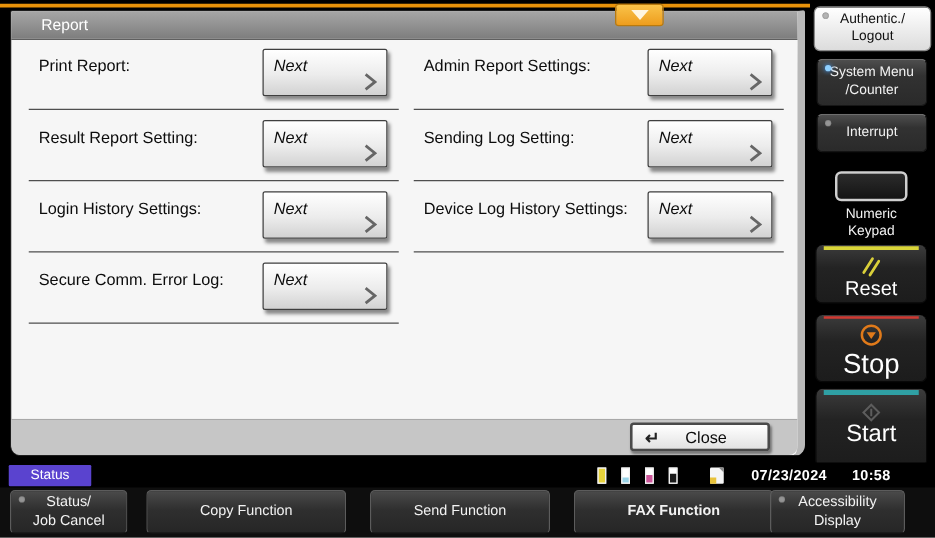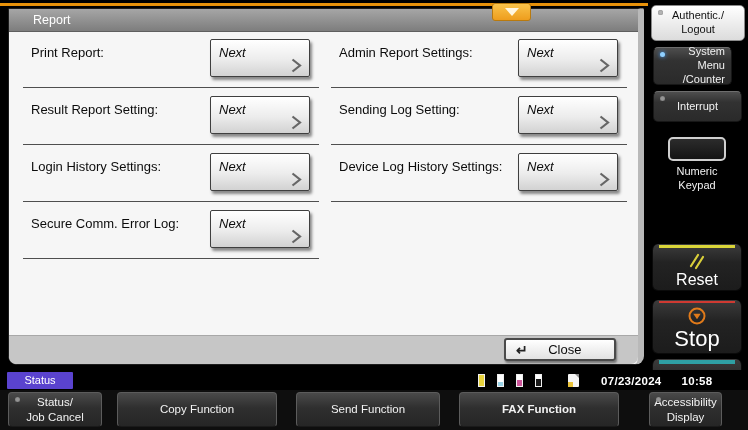--- a/index.html
+++ b/index.html
@@ -64,21 +64,21 @@
   .led { position:absolute; top:4px; left:6px; width:5px; height:5px; border-radius:50%; background:#969696; box-shadow:inset 0 0 1px #555; }
   .led.blue { background:#8fd0ff; box-shadow:0 0 4px #3f9dff; }
   .numpad-btn {
     position:absolute; left:668px; top:137px; width:58px; height:24px; box-sizing:border-box;
     background:linear-gradient(#2c2c2c,#141414); border:2px solid #cfcfcf; border-radius:5px; cursor:pointer;
   }
   .numpad-label { position:absolute; left:651px; top:165px; width:92px; text-align:center; color:#f2f2f2; font-size:11px; line-height:1.25; white-space:pre-line; }
   .action-btn {
     position:absolute; left:652px; width:90px; box-sizing:border-box; border-radius:6px; overflow:hidden; cursor:pointer;
     background:linear-gradient(#3c3c3c,#232323 40%,#1c1c1c); border:1px solid #0a0a0a; border-top:none;
-    display:flex; flex-direction:column; align-items:center; color:#fff;margin-top:48px;
+    display:flex; flex-direction:column; align-items:center; color:#fff;
   }
   .action-stripe { width:100%; height:4px; }
   .action-icon { margin-top:3px; height:20px; }
   .action-label { font-size:16px; margin-top:0px; }
   
   .status-strip { position:absolute; left:0; top:370px; width:748px; height:20px; background:#000; }
   .status-tab {
     position:absolute; left:7px; top:372px; width:66px; height:17px; background:#5a43cf;
     color:#fff; font-size:11px; line-height:17px; text-align:center; border-radius:1px;
   }
@@ -200,21 +200,21 @@
       <span class="cl-label">Close</span>
     </button>
   </div>
 </div>
 
 <button class="hw-btn light" style="left:651px; top:5px; width:94px; height:36px;">
   <span class="led" style="background:#b5b5b5;"></span>
   <span>Authentic./
 Logout</span>
 </button>
-<button class="hw-btn" style="left:653px; top:47px; width:79px; height:38px;text-align:right;">
+<button class="hw-btn" style="left:653px; top:47px; width:89px; height:38px;">
   <span class="led blue"></span>
   <span>System Menu
 /Counter</span>
 </button>
 <button class="hw-btn" style="left:653px; top:91px; width:89px; height:31px;">
   <span class="led"></span>
   <span>Interrupt</span>
 </button>
 
 <button class="numpad-btn"></button>
@@ -285,17 +285,17 @@
 </button>
 <button class="fn-btn" style="left:117px; width:160px;">
   <span>Copy Function</span>
 </button>
 <button class="fn-btn" style="left:296px; width:144px;">
   <span>Send Function</span>
 </button>
 <button class="fn-btn" style="left:459px; width:160px;font-weight:bold;">
   <span>FAX Function</span>
 </button>
-<button class="fn-btn" style="left:649px; width:73px;">
+<button class="fn-btn" style="left:616px; width:108px;">
   <span class="led"></span>
   <span>Accessibility
 Display</span>
 </button>
 
 </body></html>

